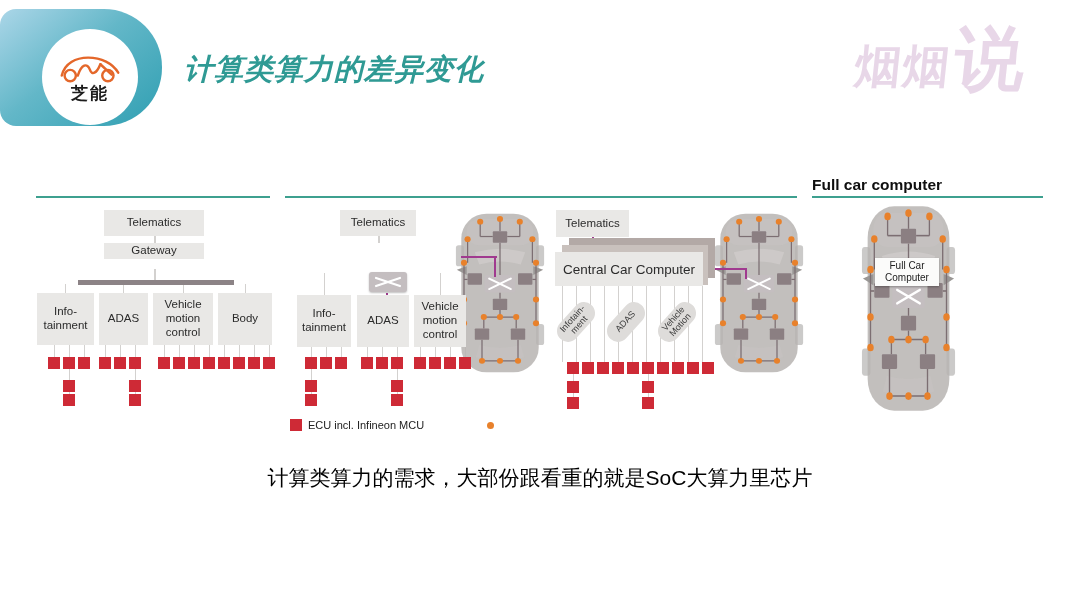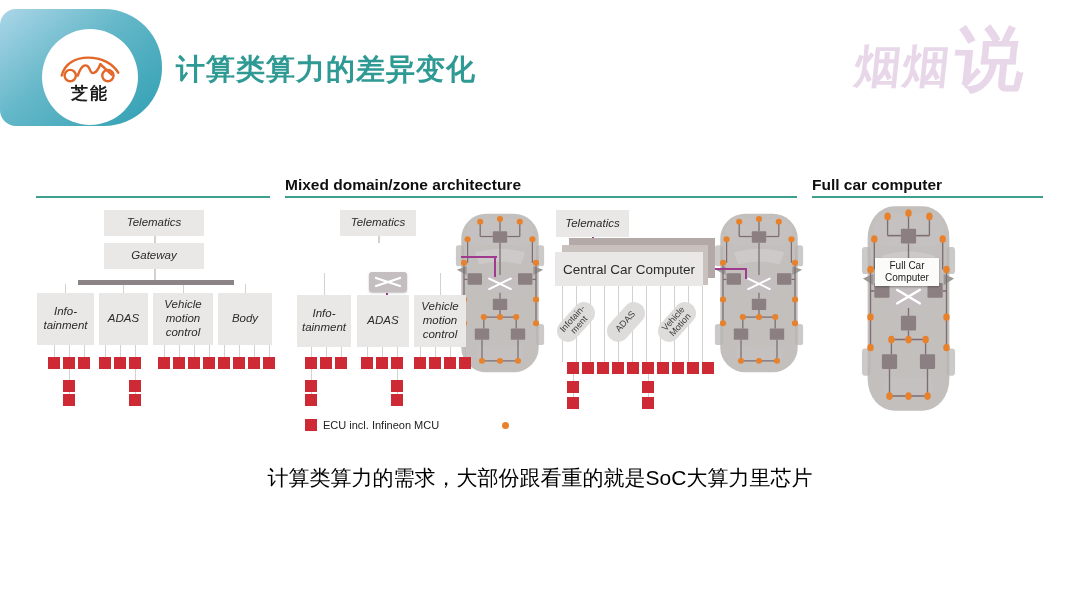--- a/index.html
+++ b/index.html
@@ -8,33 +8,33 @@
     font-family:"Liberation Sans","DejaVu Sans",sans-serif;
   }
   
   .logo-bg{position:absolute;left:0;top:9px;width:162px;height:117px;
     border-radius:16px 58px 58px 16px;
     background:linear-gradient(140deg,#abd6e8 0%,#63b7c8 45%,#2f9fb2 100%);}
   .logo-circle{position:absolute;left:42px;top:29px;width:96px;height:96px;border-radius:50%;
     background:#fff;display:flex;flex-direction:column;align-items:center;justify-content:center;gap:1px;}
   .logo-circle svg{display:block;}
   .logo-text{font-size:17px;font-weight:700;color:#1c1c1c;letter-spacing:2px;line-height:1;}
-  .page-title{position:absolute;left:176px;top:50px;font-size:29px;font-weight:800;
-    color:var(--teal,#2f9a94);letter-spacing:1px;}
+  .page-title{position:absolute;left:184px;top:50px;font-size:29px;font-weight:800;
+    color:var(--teal,#2f9a94);letter-spacing:1px;font-style:italic;}
   .brand{position:absolute;left:856px;top:24px;display:flex;align-items:flex-end;
     color:var(--brand_pink,#e8d7e8);font-weight:800;transform:skewX(-6deg);}
   .brand .b1{font-size:46px;line-height:1;padding-bottom:5px;letter-spacing:2px;}
   .brand .b2{font-size:70px;line-height:1;margin-left:3px;}
   
   .sec-title{position:absolute;top:176px;font-size:15.5px;font-weight:700;color:#0f0f0f;}
   .sec-underline{position:absolute;top:196px;height:2px;background:var(--teal_line,#3da08f);}
   
   .gbox{position:absolute;background:var(--box_gray,#e9e8e6);color:#2b2b2b;
     display:flex;align-items:center;justify-content:center;text-align:center;
-    font-size:11.5px;line-height:1.2;white-space:pre-line;z-index:3;font-style:italic;}
+    font-size:11.5px;line-height:1.2;white-space:pre-line;z-index:3;}
   .gbox.big{font-size:13px;}
   .busbar{position:absolute;left:78px;top:280px;width:156px;height:5px;background:var(--bus,#8c8386);z-index:3;}
   .thin{position:absolute;background:#d3d1cf;z-index:1;}
   .mline{position:absolute;background:var(--magenta,#a03a8f);z-index:2;}
   .mline.dash{background:repeating-linear-gradient(to bottom,var(--magenta,#a03a8f) 0 4px,transparent 4px 7px);}
   .ecu-sq{position:absolute;width:12px;height:12px;background:var(--red,#ce2a36);z-index:4;}
   .switchbox{position:absolute;left:369px;top:272px;width:38px;height:20px;background:var(--switch_bg,#c4bec0);
     border-radius:3px;z-index:5;box-shadow:0 1px 2px rgba(0,0,0,.25);display:flex;align-items:center;justify-content:center;}
   .stack{position:absolute;z-index:3;}
   .stack .s-back{position:absolute;left:14px;top:-14px;width:146px;height:40px;background:var(--stack_back,#b3a9a6);}
@@ -43,21 +43,21 @@
     display:flex;align-items:center;justify-content:center;font-size:13.5px;color:#2b2b2b;}
   .pill{position:absolute;width:46px;height:22px;border-radius:11px;background:var(--pill_gray,#dedcda);
     transform:rotate(-48deg);display:flex;align-items:center;justify-content:center;text-align:center;
     font-size:9px;line-height:1.05;color:#3a3a3a;white-space:pre-line;z-index:4;}
   .car{position:absolute;z-index:2;}
   .car svg{display:block;width:100%;height:100%;}
   .fcc-label{position:absolute;left:875px;top:258px;width:64px;height:28px;background:#fbfbfa;
     box-shadow:0 1px 2px rgba(0,0,0,.3);display:flex;flex-direction:column;align-items:center;justify-content:center;
     font-size:10px;line-height:1.25;color:#222;z-index:5;text-align:center;}
   
-  .legend{position:absolute;left:15px;top:414px;width:1022px;height:24px;z-index:4;padding-left:12px;}
+  .legend{position:absolute;left:0;top:414px;width:1022px;height:24px;z-index:4;padding-left:12px;}
   .legend .lg-sq{position:absolute;left:290px;top:5px;width:12px;height:12px;background:var(--red,#ce2a36);}
   .legend .lg-dot{position:absolute;left:487px;top:8px;width:7px;height:7px;border-radius:50%;background:var(--orange,#e8812b);}
   .legend .lg-txt{position:absolute;top:5px;font-size:11px;color:#222;}
   .legend .t1{left:308px;} .legend .t2{left:500px;}
   .caption1{position:absolute;left:0;top:464px;width:1080px;text-align:center;font-size:21px;color:#000;}
   .caption2{position:absolute;left:0;top:524px;width:1080px;text-align:center;font-size:31px;font-weight:800;
     color:var(--teal,#2f9a94);letter-spacing:2px;}
 </style>
 </head>
 <body>
@@ -76,28 +76,27 @@
       </g>
     </svg>
     <div class="logo-text">芝能</div>
   </div>
   <div class="page-title">计算类算力的差异变化</div>
   <div class="brand">
     <span class="b1">烟烟</span>
     <span class="b2">说</span>
   </div>
 
-  <div class="sec-title" style="left:285px">Mixed domain/zone architecture</div>
   <div class="sec-title" style="left:812px">Full car computer</div>
   <div class="sec-underline" style="left:36px;width:234px"></div>
   <div class="sec-underline" style="left:285px;width:512px"></div>
   <div class="sec-underline" style="left:812px;width:231px"></div>
 
   <div class="gbox" style="left:104px;top:210px;width:100px;height:26px">Telematics</div>
-  <div class="gbox" style="left:104px;top:243px;width:100px;height:26px">Gateway</div>
+  <div class="gbox" style="left:104px;top:243px;width:100px;height:16px">Gateway</div>
   <div class="busbar"></div>
   <div class="gbox" style="left:37px;top:293px;width:57px;height:52px">Info-
 tainment</div>
   <div class="gbox" style="left:99px;top:293px;width:49px;height:52px">ADAS</div>
   <div class="gbox" style="left:153px;top:293px;width:60px;height:52px">Vehicle
 motion
 control</div>
   <div class="gbox" style="left:218px;top:293px;width:54px;height:52px">Body</div>
 
   <div class="gbox" style="left:340px;top:210px;width:76px;height:26px">Telematics</div>

